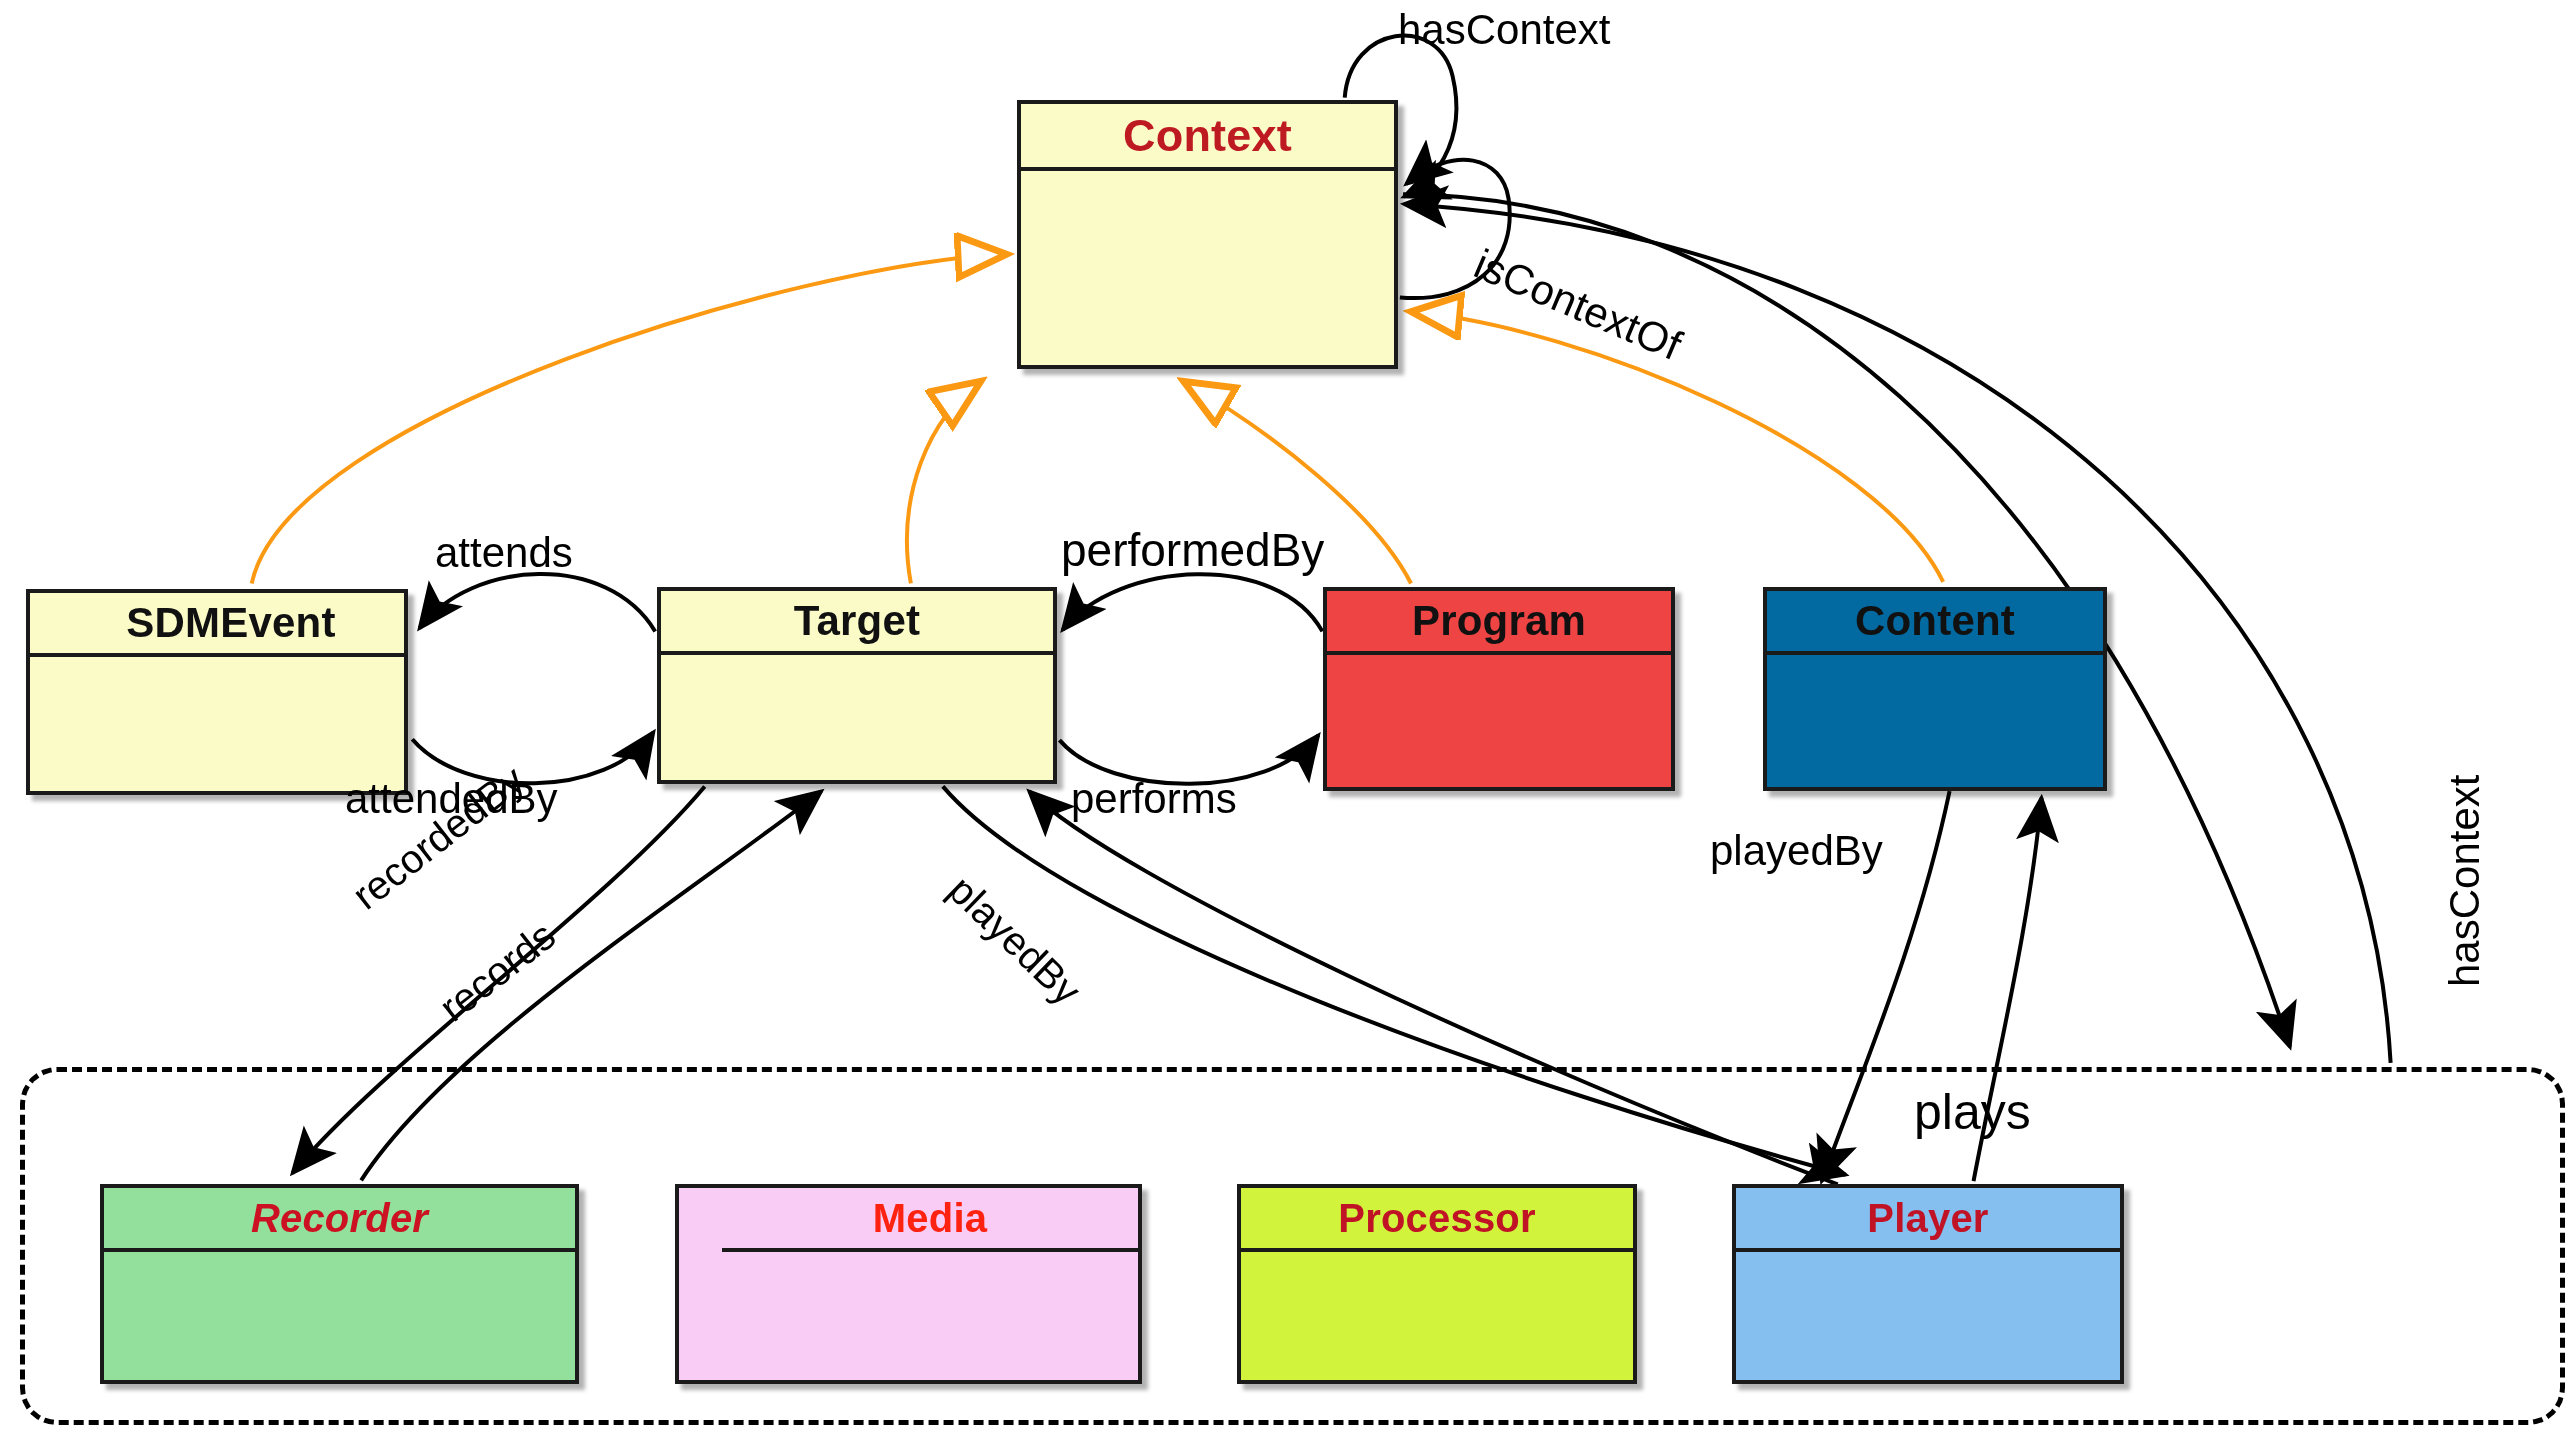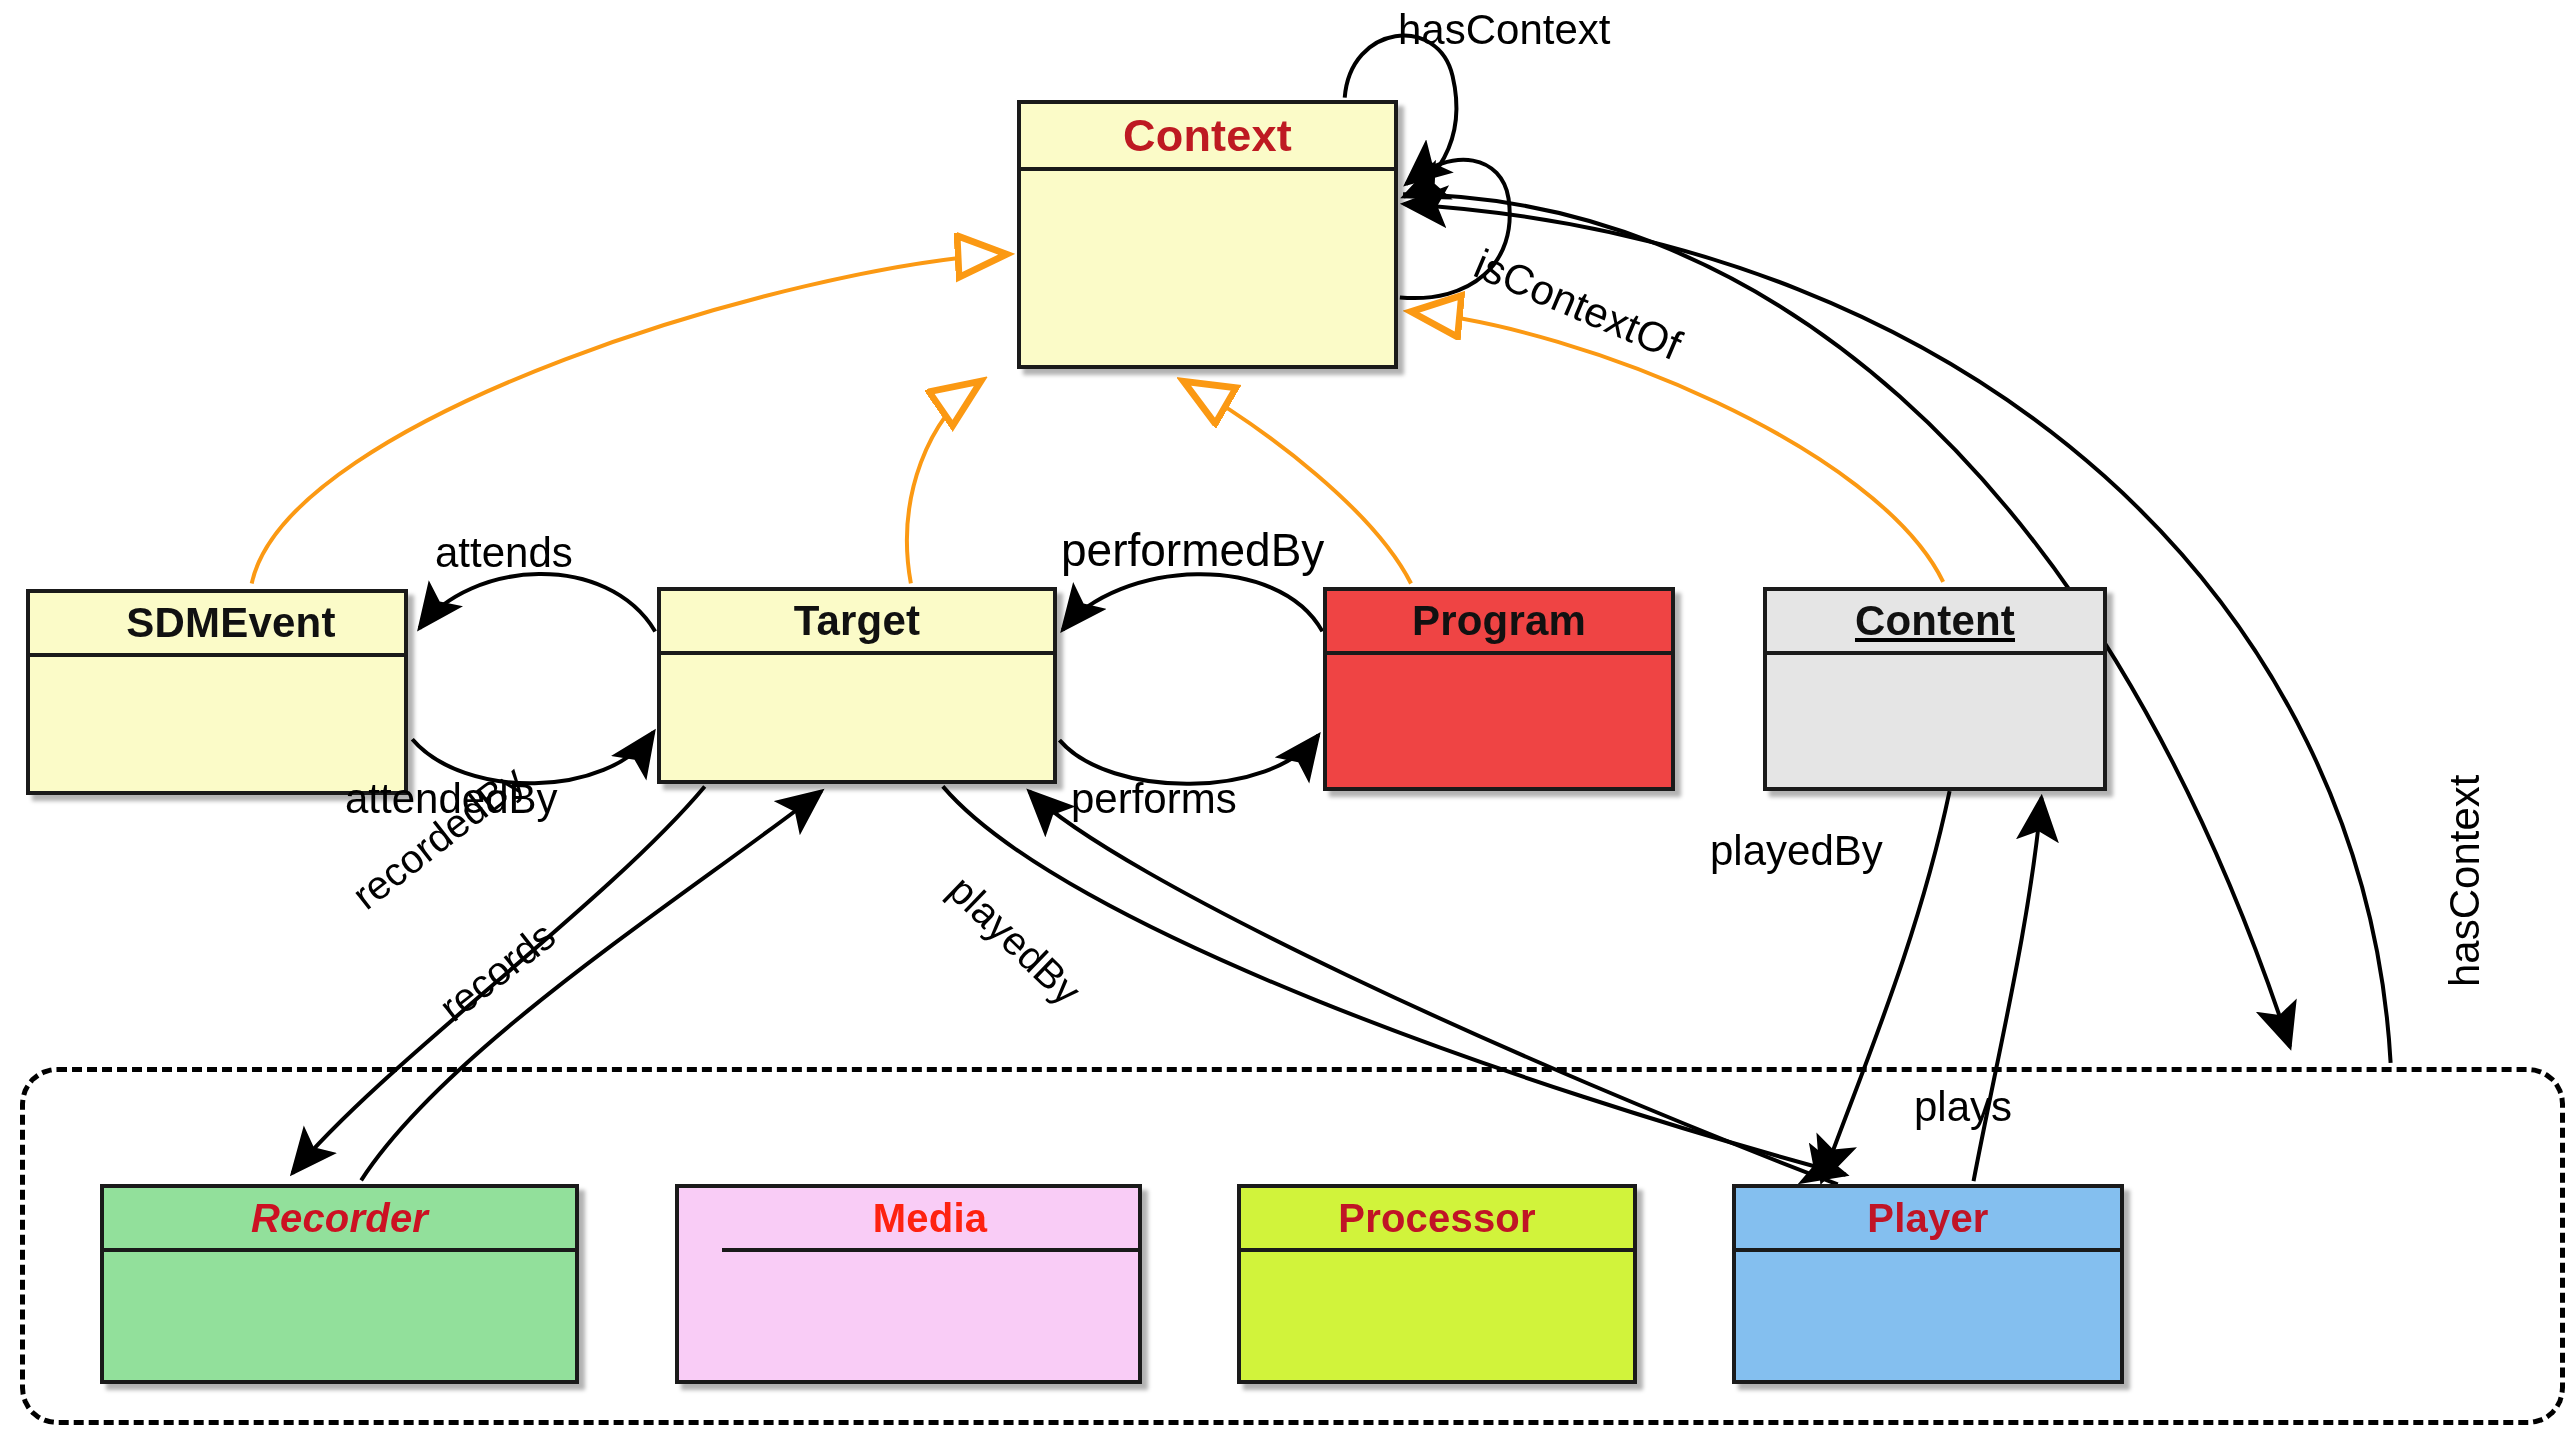--- a/index.html
+++ b/index.html
@@ -89,21 +89,21 @@
     <div class="body" style="height:129px;"></div>
   </div>
 
   <div class="uml" style="left:1323px;top:587px;width:352px;height:204px;background:#ef4444;">
     <div class="hdr" style="height:64px;">
       <span style="color:#111111;font-size:42px;">Program</span>
     </div>
     <div class="body" style="height:136px;"></div>
   </div>
 
-  <div class="uml" style="left:1763px;top:587px;width:344px;height:204px;background:#e5e5e5;text-decoration:underline;">
+  <div class="uml" style="left:1763px;top:587px;width:344px;height:204px;background:#0369a1;">
     <div class="hdr" style="height:64px;">
       <span style="color:#111111;font-size:42px;">Content</span>
     </div>
     <div class="body" style="height:136px;"></div>
   </div>
 
   <div class="uml" style="left:100px;top:1184px;width:479px;height:200px;background:#92E09B;">
     <div class="hdr" style="height:64px;font-style:italic;">
       <span style="color:#CC1122;font-size:40px;">Recorder</span>
     </div>
@@ -146,16 +146,16 @@
   <div class="lbl" style="left:1071px;top:775px;font-size:42px;">performs</div>
 
   <div class="lbl" style="left:344px;top:883px;font-size:40px;transform:rotate(-38deg);transform-origin:left top;">recordedBy</div>
 
   <div class="lbl" style="left:431px;top:995px;font-size:40px;transform:rotate(-38deg);transform-origin:left top;">records</div>
 
   <div class="lbl" style="left:971px;top:867px;font-size:40px;transform:rotate(44deg);transform-origin:left top;">playedBy</div>
 
   <div class="lbl" style="left:1710px;top:827px;font-size:42px;">playedBy</div>
 
-  <div class="lbl" style="left:1914px;top:1083px;font-size:42px;">plays</div>
+  <div class="lbl" style="left:1914px;top:1083px;font-size:50px;">plays</div>
 
 </div>
 
 
 </body></html>

